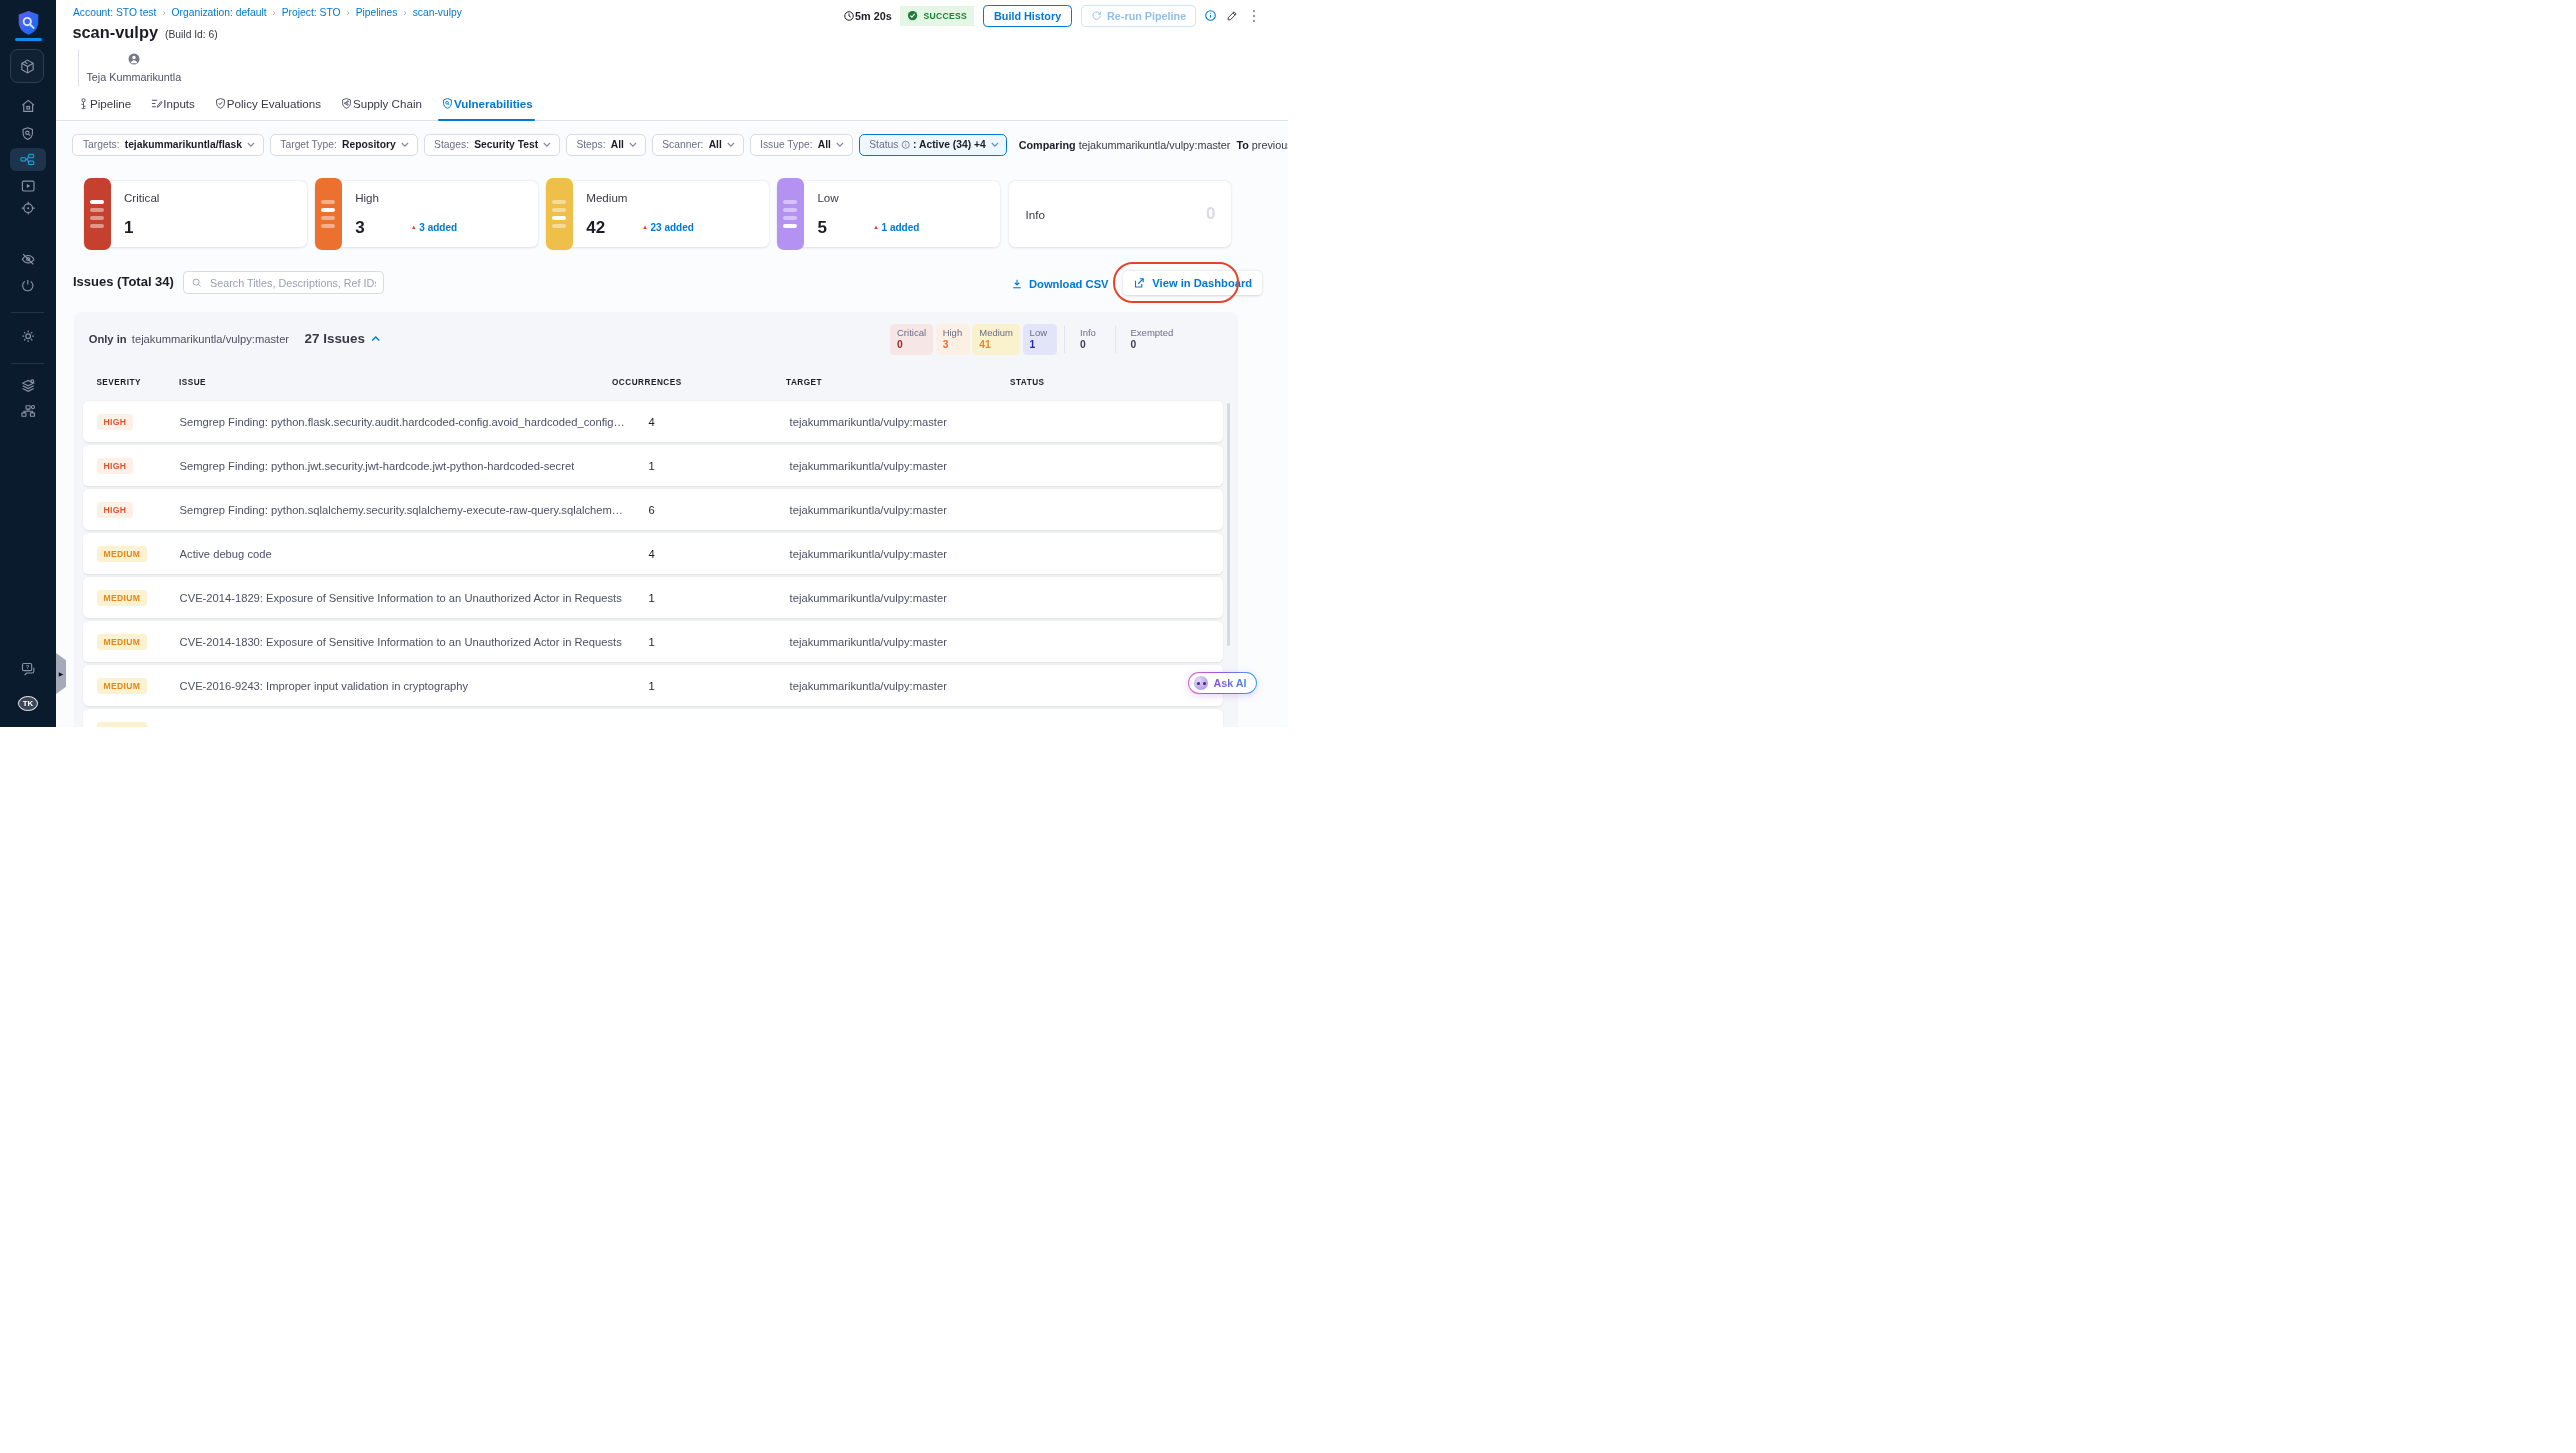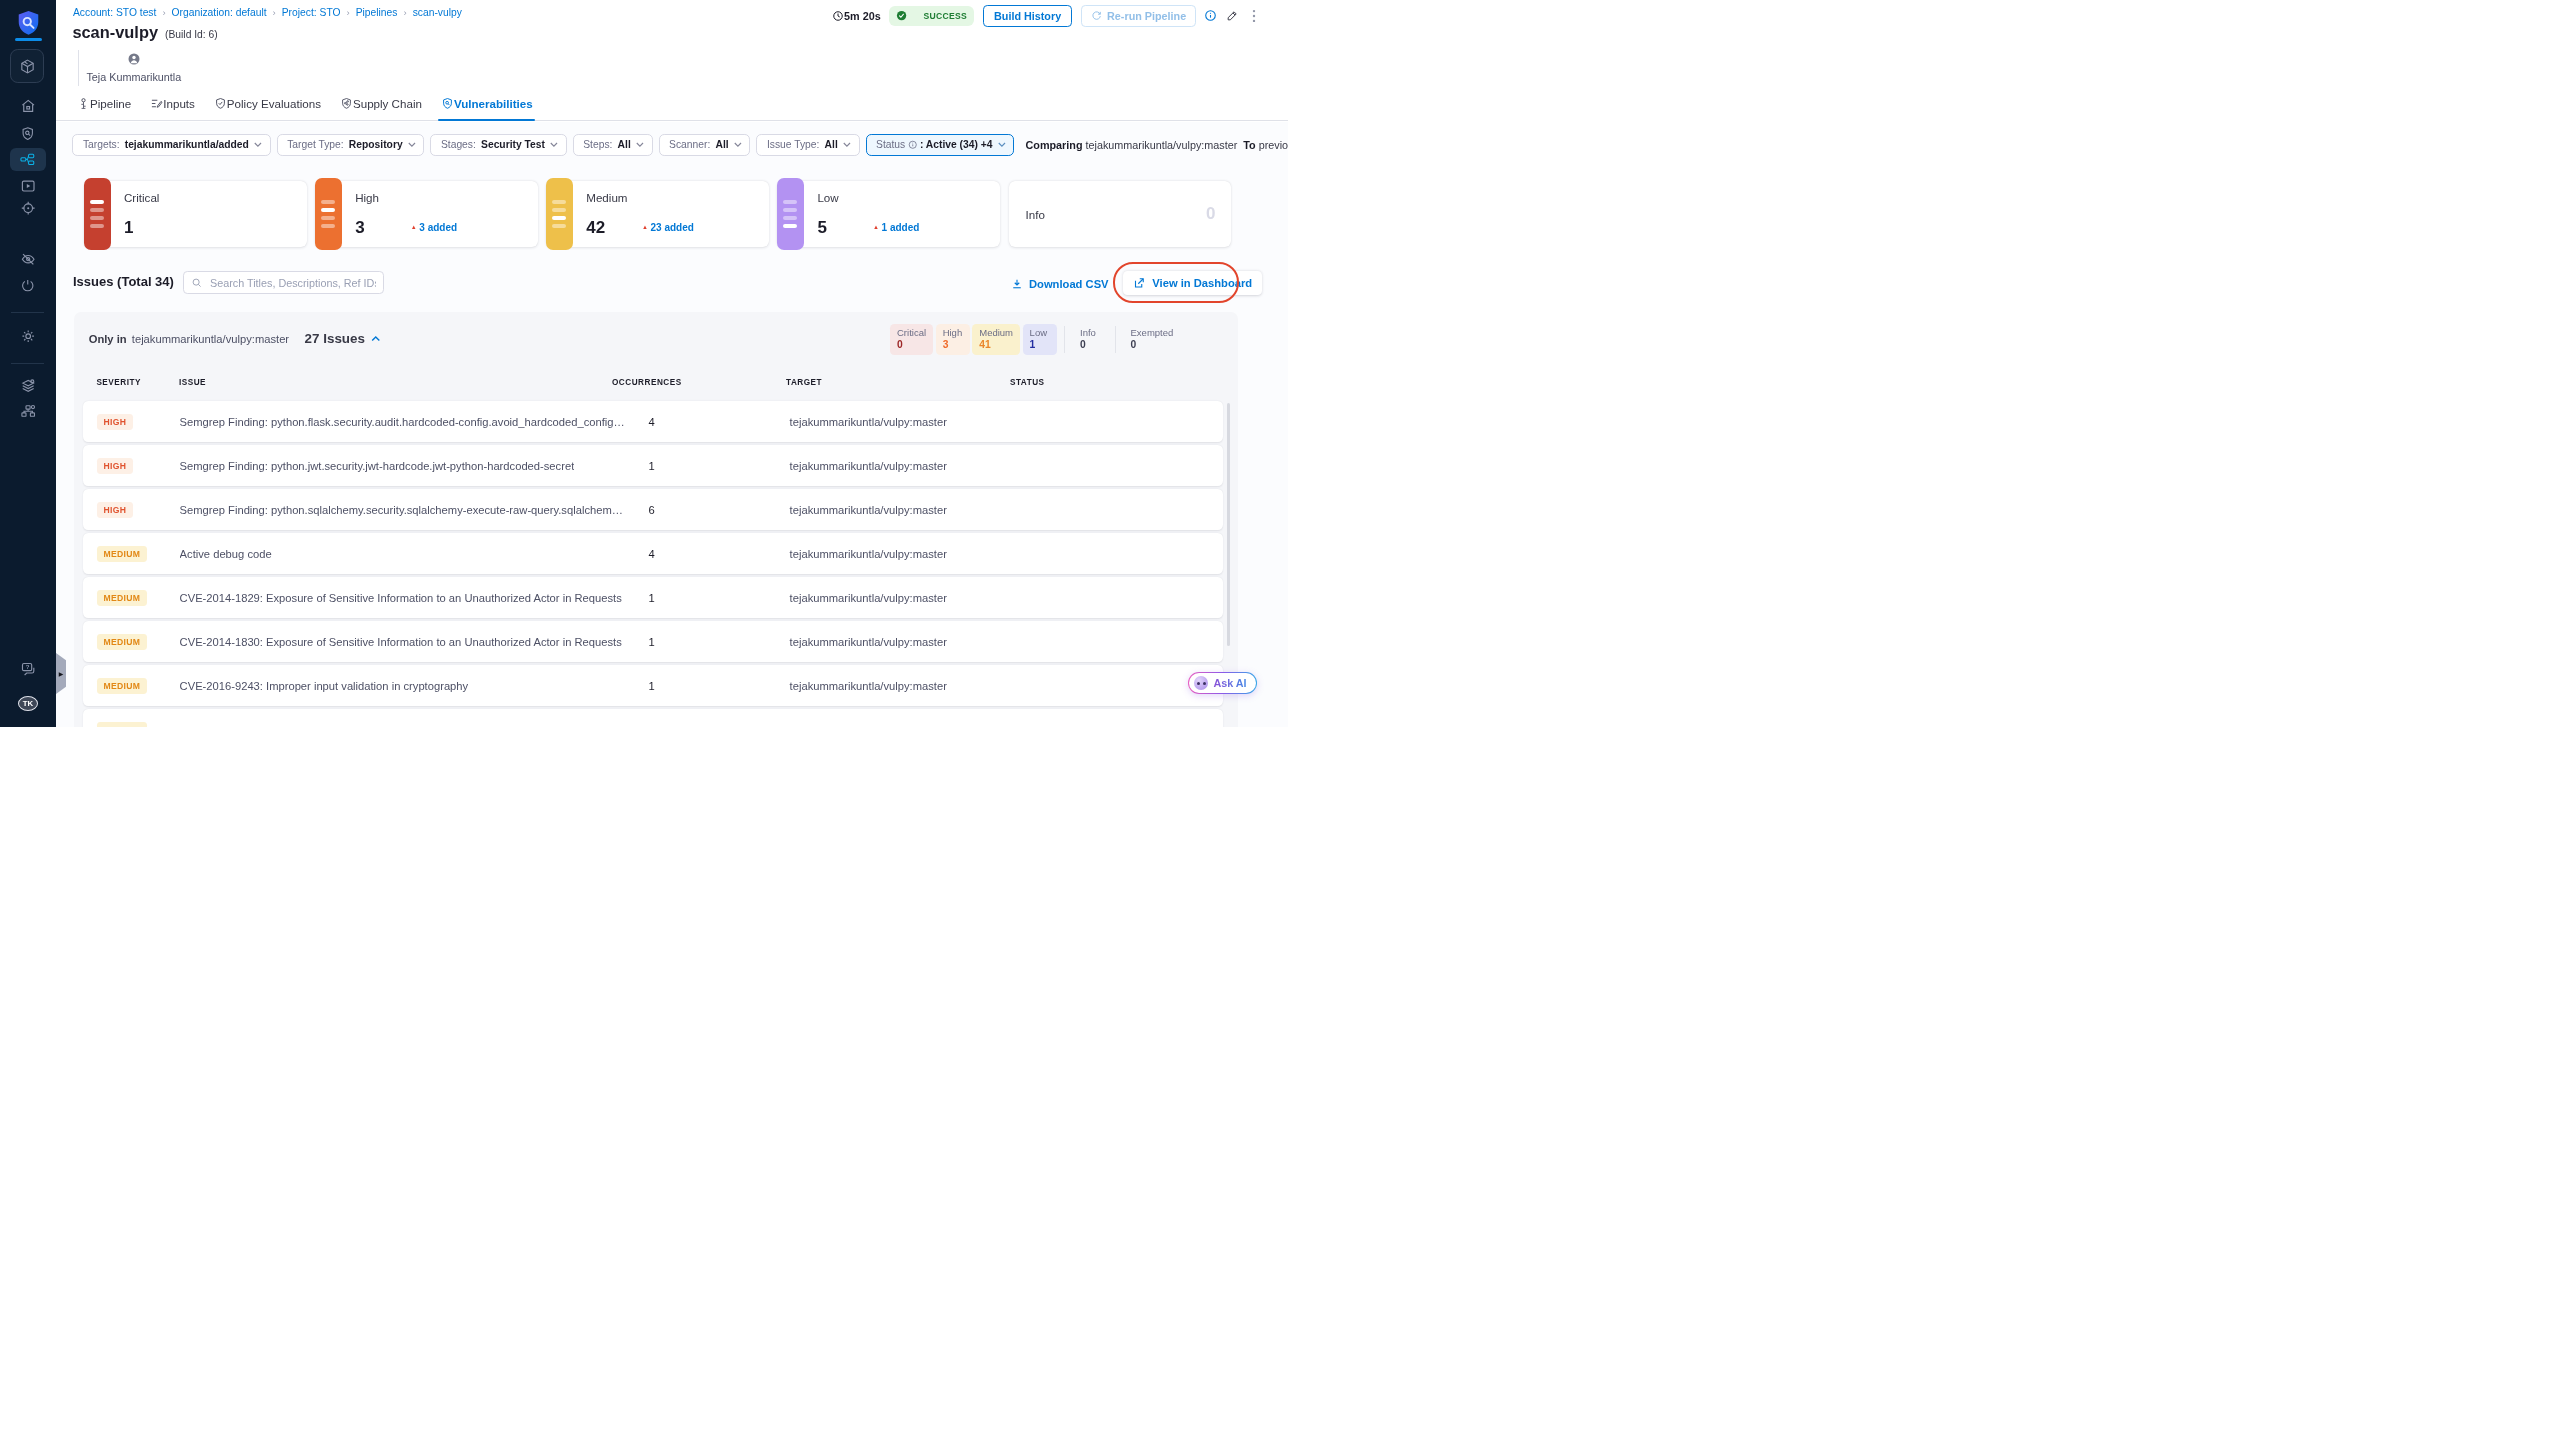--- a/index.html
+++ b/index.html
@@ -22,21 +22,21 @@
   
   .main { position:absolute; left:56px; top:0; right:0; height:100%; }
   .content-bg { position:absolute; left:0; right:0; top:122px; bottom:0; background:#fbfcfe; }
 
   .breadcrumb { position:absolute; left:17px; top:7px; font-size:10.3px; color:#0278d5; display:flex; gap:6px; align-items:center; white-space:nowrap; }
   .breadcrumb .sep { color:#9aa0b4; font-size:9.5px; }
   .breadcrumb a { color:#0278d5; text-decoration:none; cursor:pointer; }
 
   .actions { position:absolute; right:28.4px; top:4.3px; height:23px; display:flex; align-items:center; gap:8.6px; }
   .duration { display:flex; align-items:center; gap:0; font-size:10.8px; font-weight:600; color:#1c1c28; }
-  .badge-success { display:flex; align-items:center; gap:16px; background:#e4f7e4; border-radius:6px; padding:4.3px 7px; color:#1e7d33; font-size:8.6px; font-weight:700; letter-spacing:0.3px; }
+  .badge-success { display:flex; align-items:center; gap:5px; background:#e4f7e4; border-radius:0; padding:4.3px 7px; color:#1e7d33; font-size:8.6px; font-weight:700; letter-spacing:0.3px; }
   .btn-outline { height:22.4px; padding:0 10.3px; display:flex; align-items:center; border:0.9px solid #0278d5; border-radius:4.3px; background:#fff; color:#0278d5; font-size:10.8px; font-weight:600; cursor:pointer; }
   .btn-disabled { height:22.4px; padding:0 8.6px; display:flex; align-items:center; gap:5.2px; border:0.9px solid #cfe4f7; border-radius:4.3px; background:#fff; color:#92bfe8; font-size:10.8px; font-weight:600; cursor:default; }
   .icon-btn { display:flex; align-items:center; cursor:pointer; }
 
   .title-row { position:absolute; left:16.4px; top:23px; display:flex; align-items:baseline; gap:7px; }
   .build-title { font-size:16.4px; font-weight:700; color:#1c1c28; }
   .build-id { font-size:10.3px; color:#383946; }
   .author-row { position:absolute; left:21.6px; top:50px; border-left:0.9px solid #dfe1e9; padding:3.4px 0 7px 7.8px; display:flex; align-items:center; gap:5.2px; font-size:10.8px; color:#4d5065;flex-direction:column; }
 
   .tabs { position:absolute; left:0; right:0; top:86px; height:35px; border-bottom:0.9px solid #dfe1e8; display:flex; align-items:center; gap:19px; padding-left:21px; background:#fff; }
@@ -339,21 +339,21 @@
             <circle cx="11.3" cy="10.6" r="2.5"></circle>
             <path d="M13.2 12.5l2.5 2.5"></path>
           </svg>
         <span>Vulnerabilities</span>
       </div>
     </nav>
 
     <div class="filters">
       <div class="pill">
         <span class="lbl">Targets:</span>
-          <span class="val">tejakummarikuntla/added</span>
+          <span class="val">tejakummarikuntla/flask</span>
         <svg width="7.8" height="5.2" viewBox="0 0 10 6" fill="none" stroke="#858699" stroke-width="1.5">
             <path d="M1 1l4 4 4-4"></path>
           </svg>
       </div>
       <div class="pill">
         <span class="lbl">Target Type:</span>
           <span class="val">Repository</span>
         <svg width="7.8" height="5.2" viewBox="0 0 10 6" fill="none" stroke="#858699" stroke-width="1.5">
             <path d="M1 1l4 4 4-4"></path>
           </svg>

